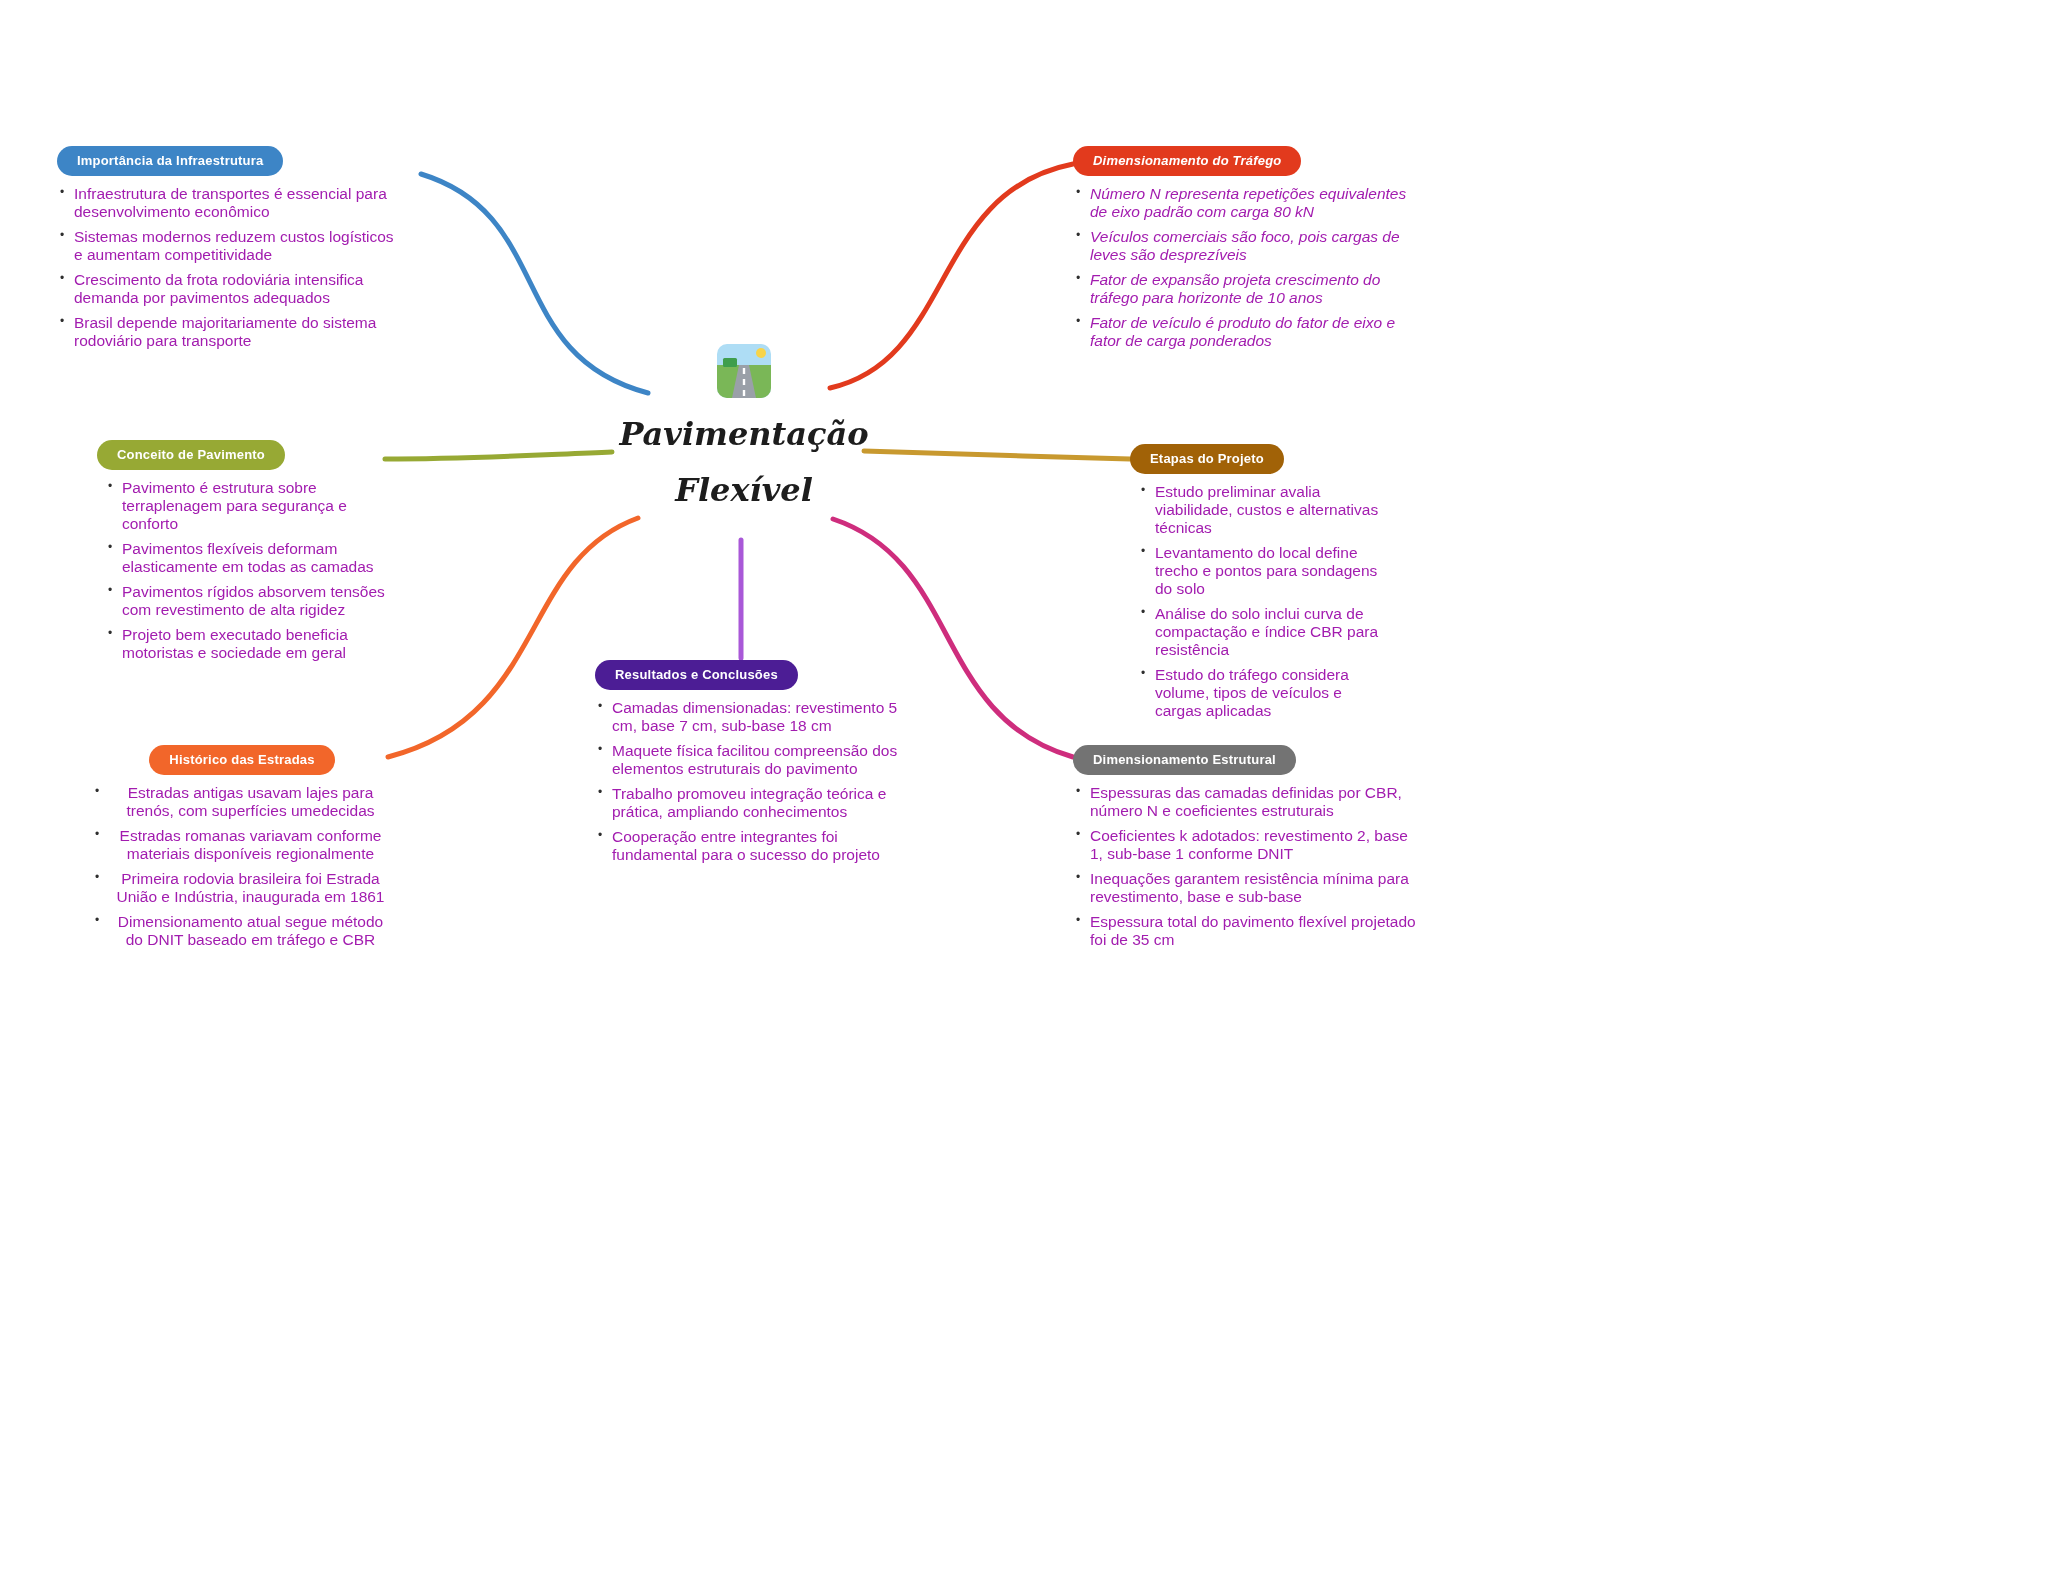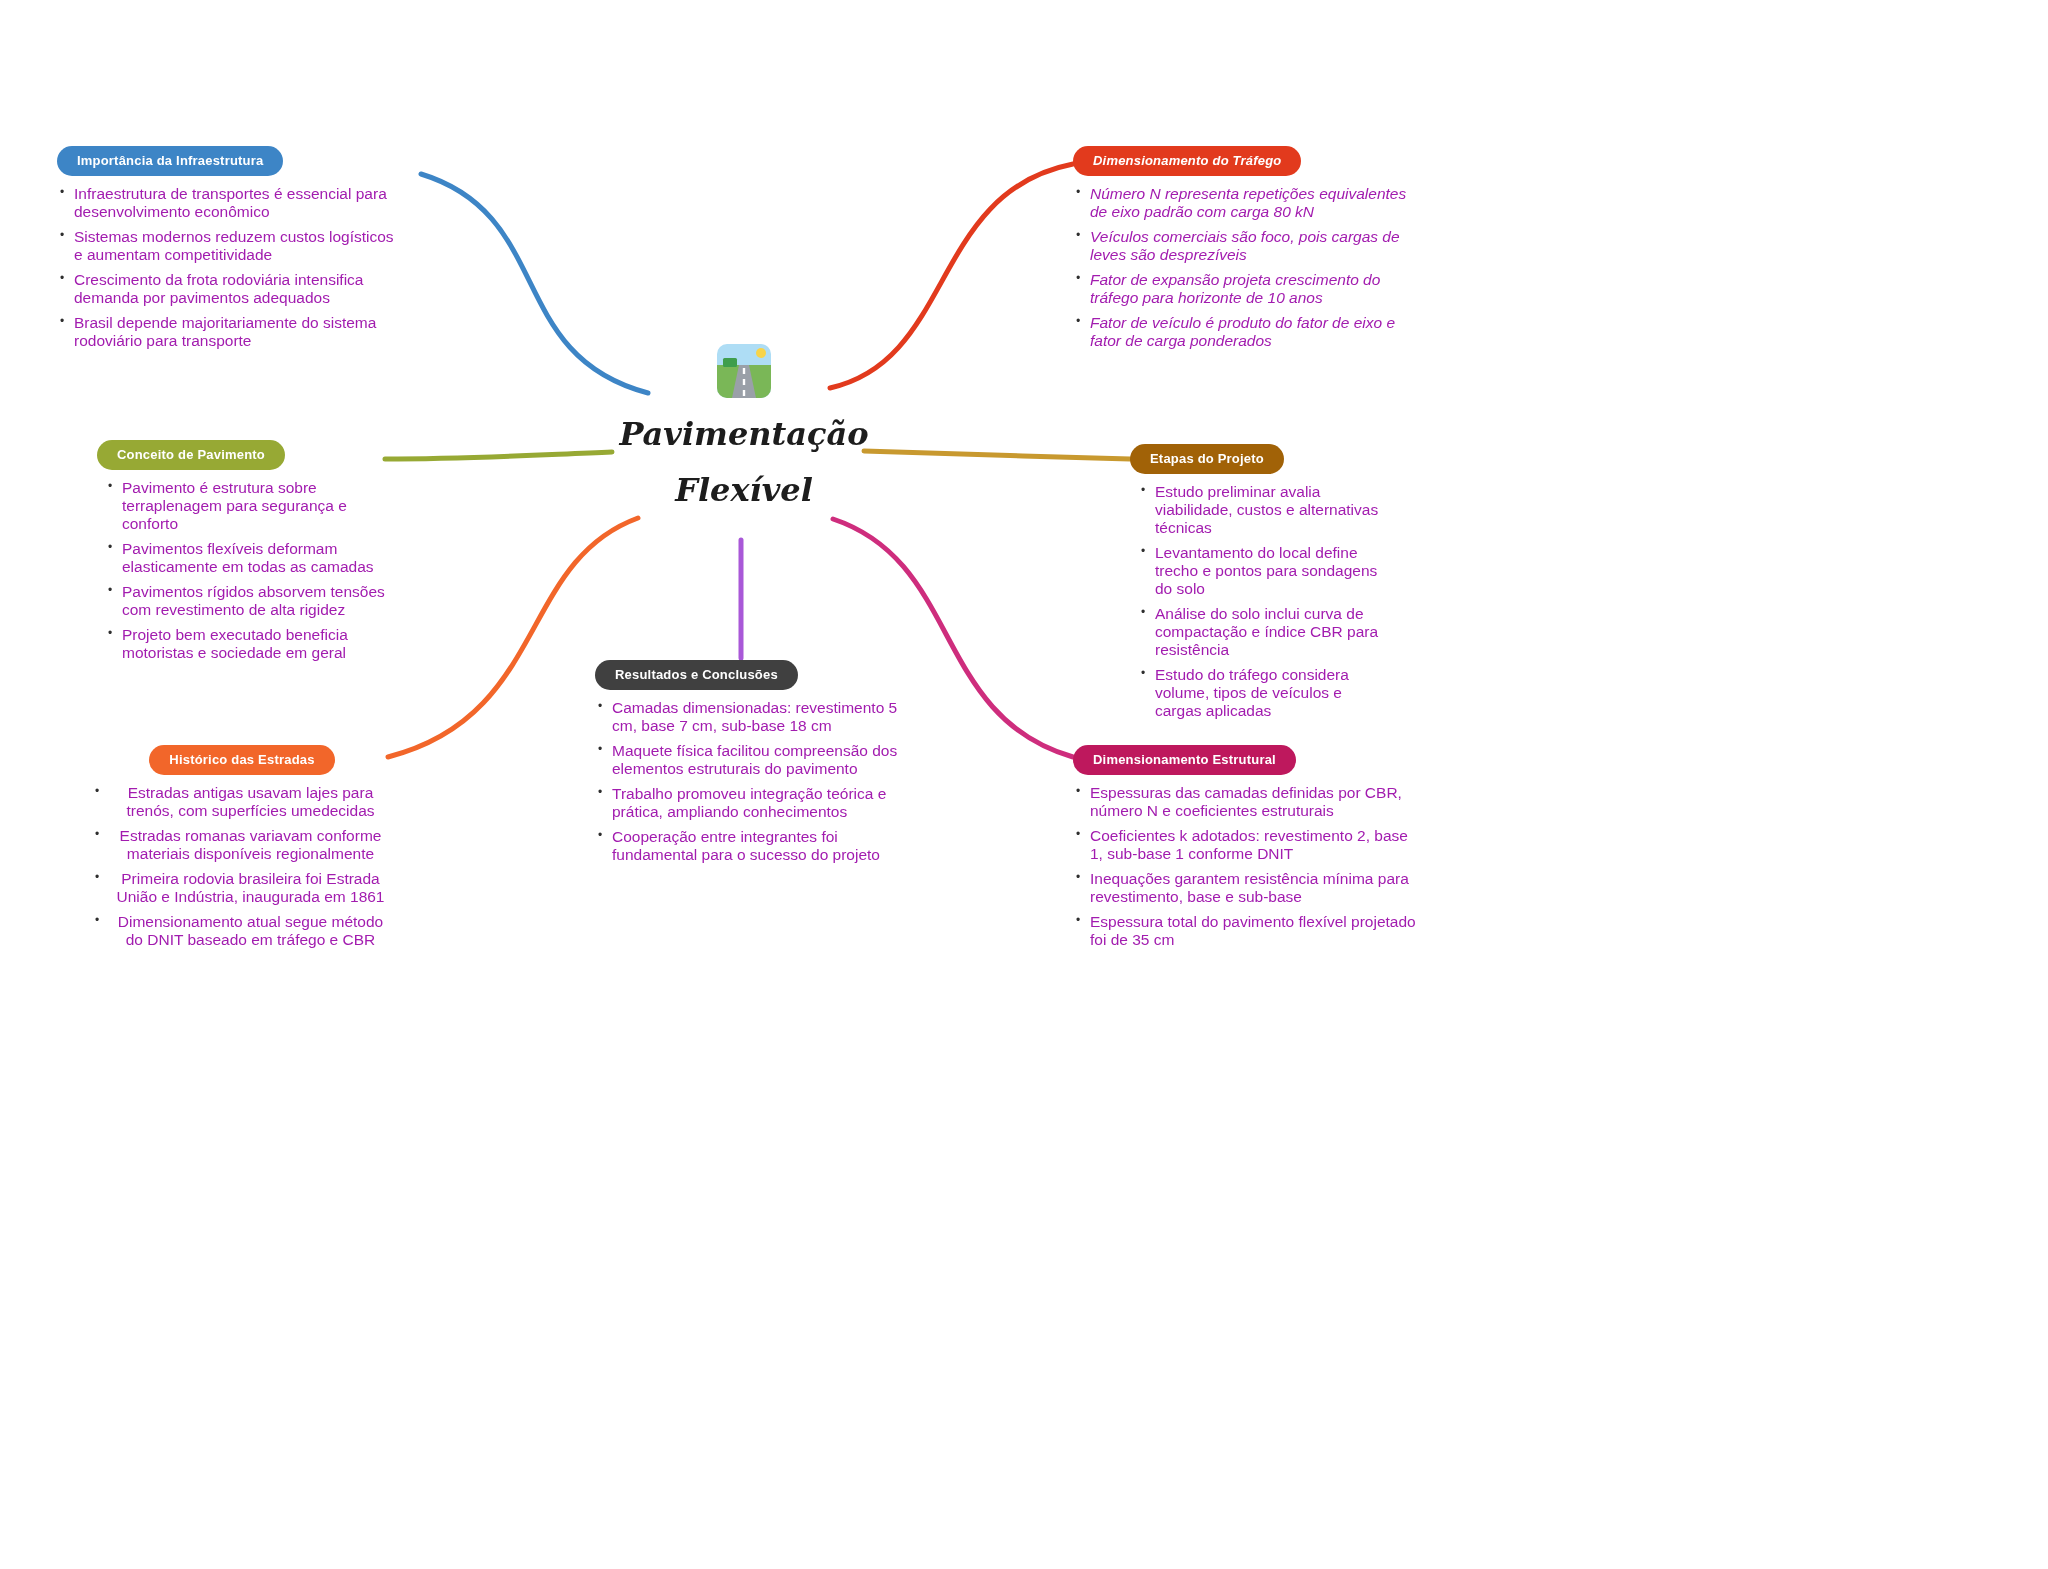--- a/index.html
+++ b/index.html
@@ -21,22 +21,22 @@
   .pill {
     display:inline-block; color:#ffffff; font-weight:bold; font-size:13px;
     line-height:30px; padding:0 20px; border-radius:16px; letter-spacing:0.2px;
     white-space:nowrap;
   }
   .p-blue    { background:#3d85c6; }
   .p-red     { background:#e23a1d; }
   .p-olive   { background:#97a934; }
   .p-gold    { background:#a16207; }
   .p-orange  { background:#f2662a; }
-  .p-purple  { background:#404040; }
-  .p-magenta { background:#be185d; }
+  .p-purple  { background:#4c1d95; }
+  .p-magenta { background:#737373; }
 
   .items { list-style:none; margin-top:9px; }
   .items li {
     position:relative; padding-left:17px; font-size:15.5px; line-height:1.16;
     color:#a21caf; margin-bottom:7px;
   }
   .items li::before {
     content:"•"; position:absolute; left:3px; top:1px; font-size:12px; color:#2e2e2e;
   }
   .b3 .items, .b4 .items { margin-left:8px; }

